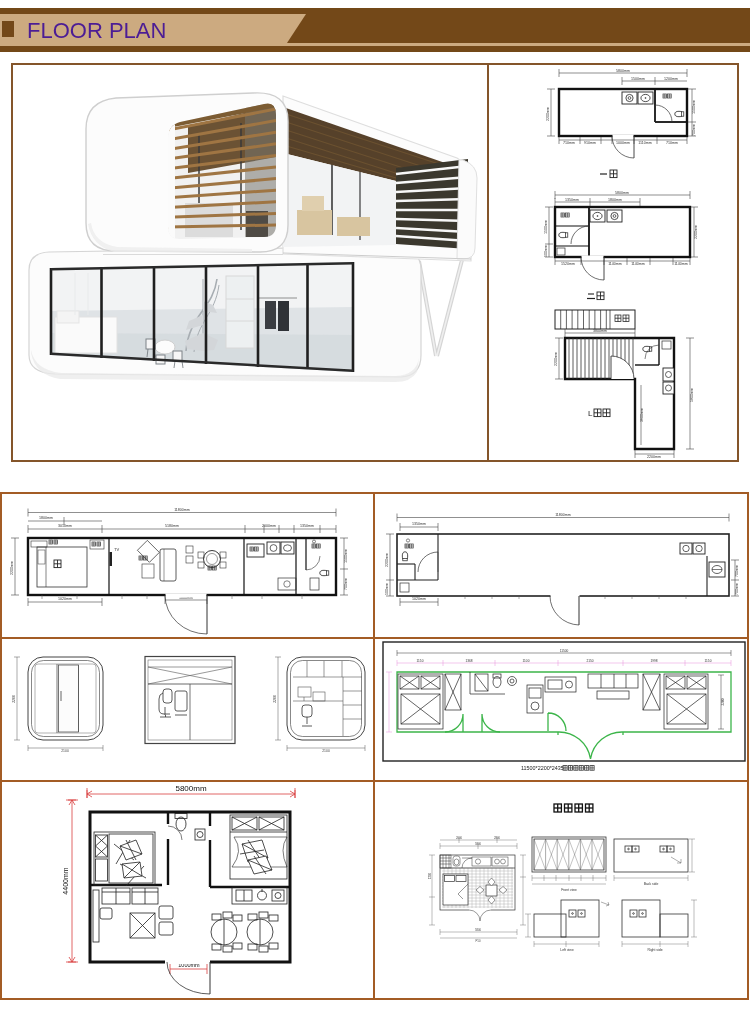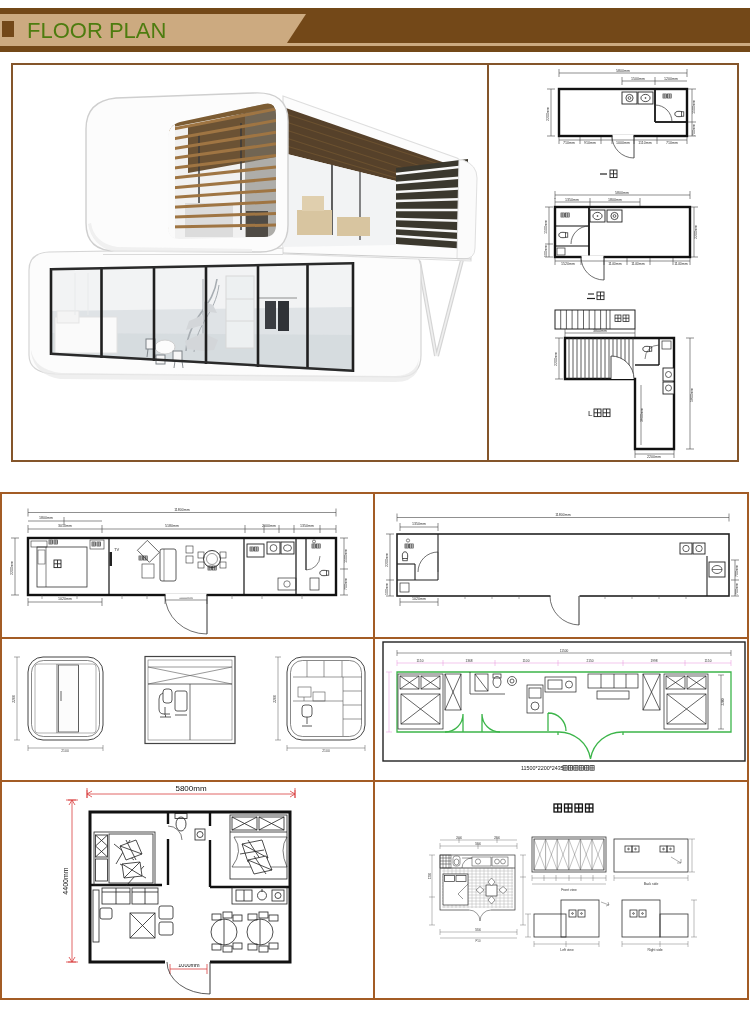--- a/index.html
+++ b/index.html
@@ -2,21 +2,21 @@
 <html><head>
 <meta charset="utf-8">
 <style>
 html,body{margin:0;padding:0;background:#fff;width:750px;height:1031px;overflow:hidden;}
 body{font-family:"Liberation Sans", sans-serif;position:relative;}
 .abs{position:absolute;}
 #band{left:0;top:8px;width:750px;height:44px;background:#734818;}
 #tanline{left:0;top:43px;width:750px;height:3px;background:#ccaa80;}
 #tanbox{left:0;top:14px;width:306px;height:32px;background:#ccaa80;clip-path:polygon(0 0,306px 0,285px 32px,0 32px);}
 #sq{left:2px;top:21px;width:12px;height:16px;background:#734818;}
-#title{left:27px;top:18px;color:#4d7c0f;font-size:22px;letter-spacing:0px;}
+#title{left:27px;top:18px;color:#4c1d95;font-size:22px;letter-spacing:0px;}
 #mainbox{left:11px;top:63px;width:724px;height:395px;border:2px solid #84552a;}
 #vdiv{left:474px;top:0;width:0;height:395px;border-left:2px solid #84552a;}
 #table{left:0px;top:492px;width:745px;height:504px;border:2px solid #a35c25;}
 .tv{left:371px;top:0;width:0;height:504px;border-left:2px solid #a35c25;position:absolute;}
 .th1{left:0;top:143px;width:745px;height:0;border-top:2px solid #a35c25;position:absolute;}
 .th2{left:0;top:286px;width:745px;height:0;border-top:2px solid #a35c25;position:absolute;}
 svg{display:block;}
 </style>
 </head>
 <body>

